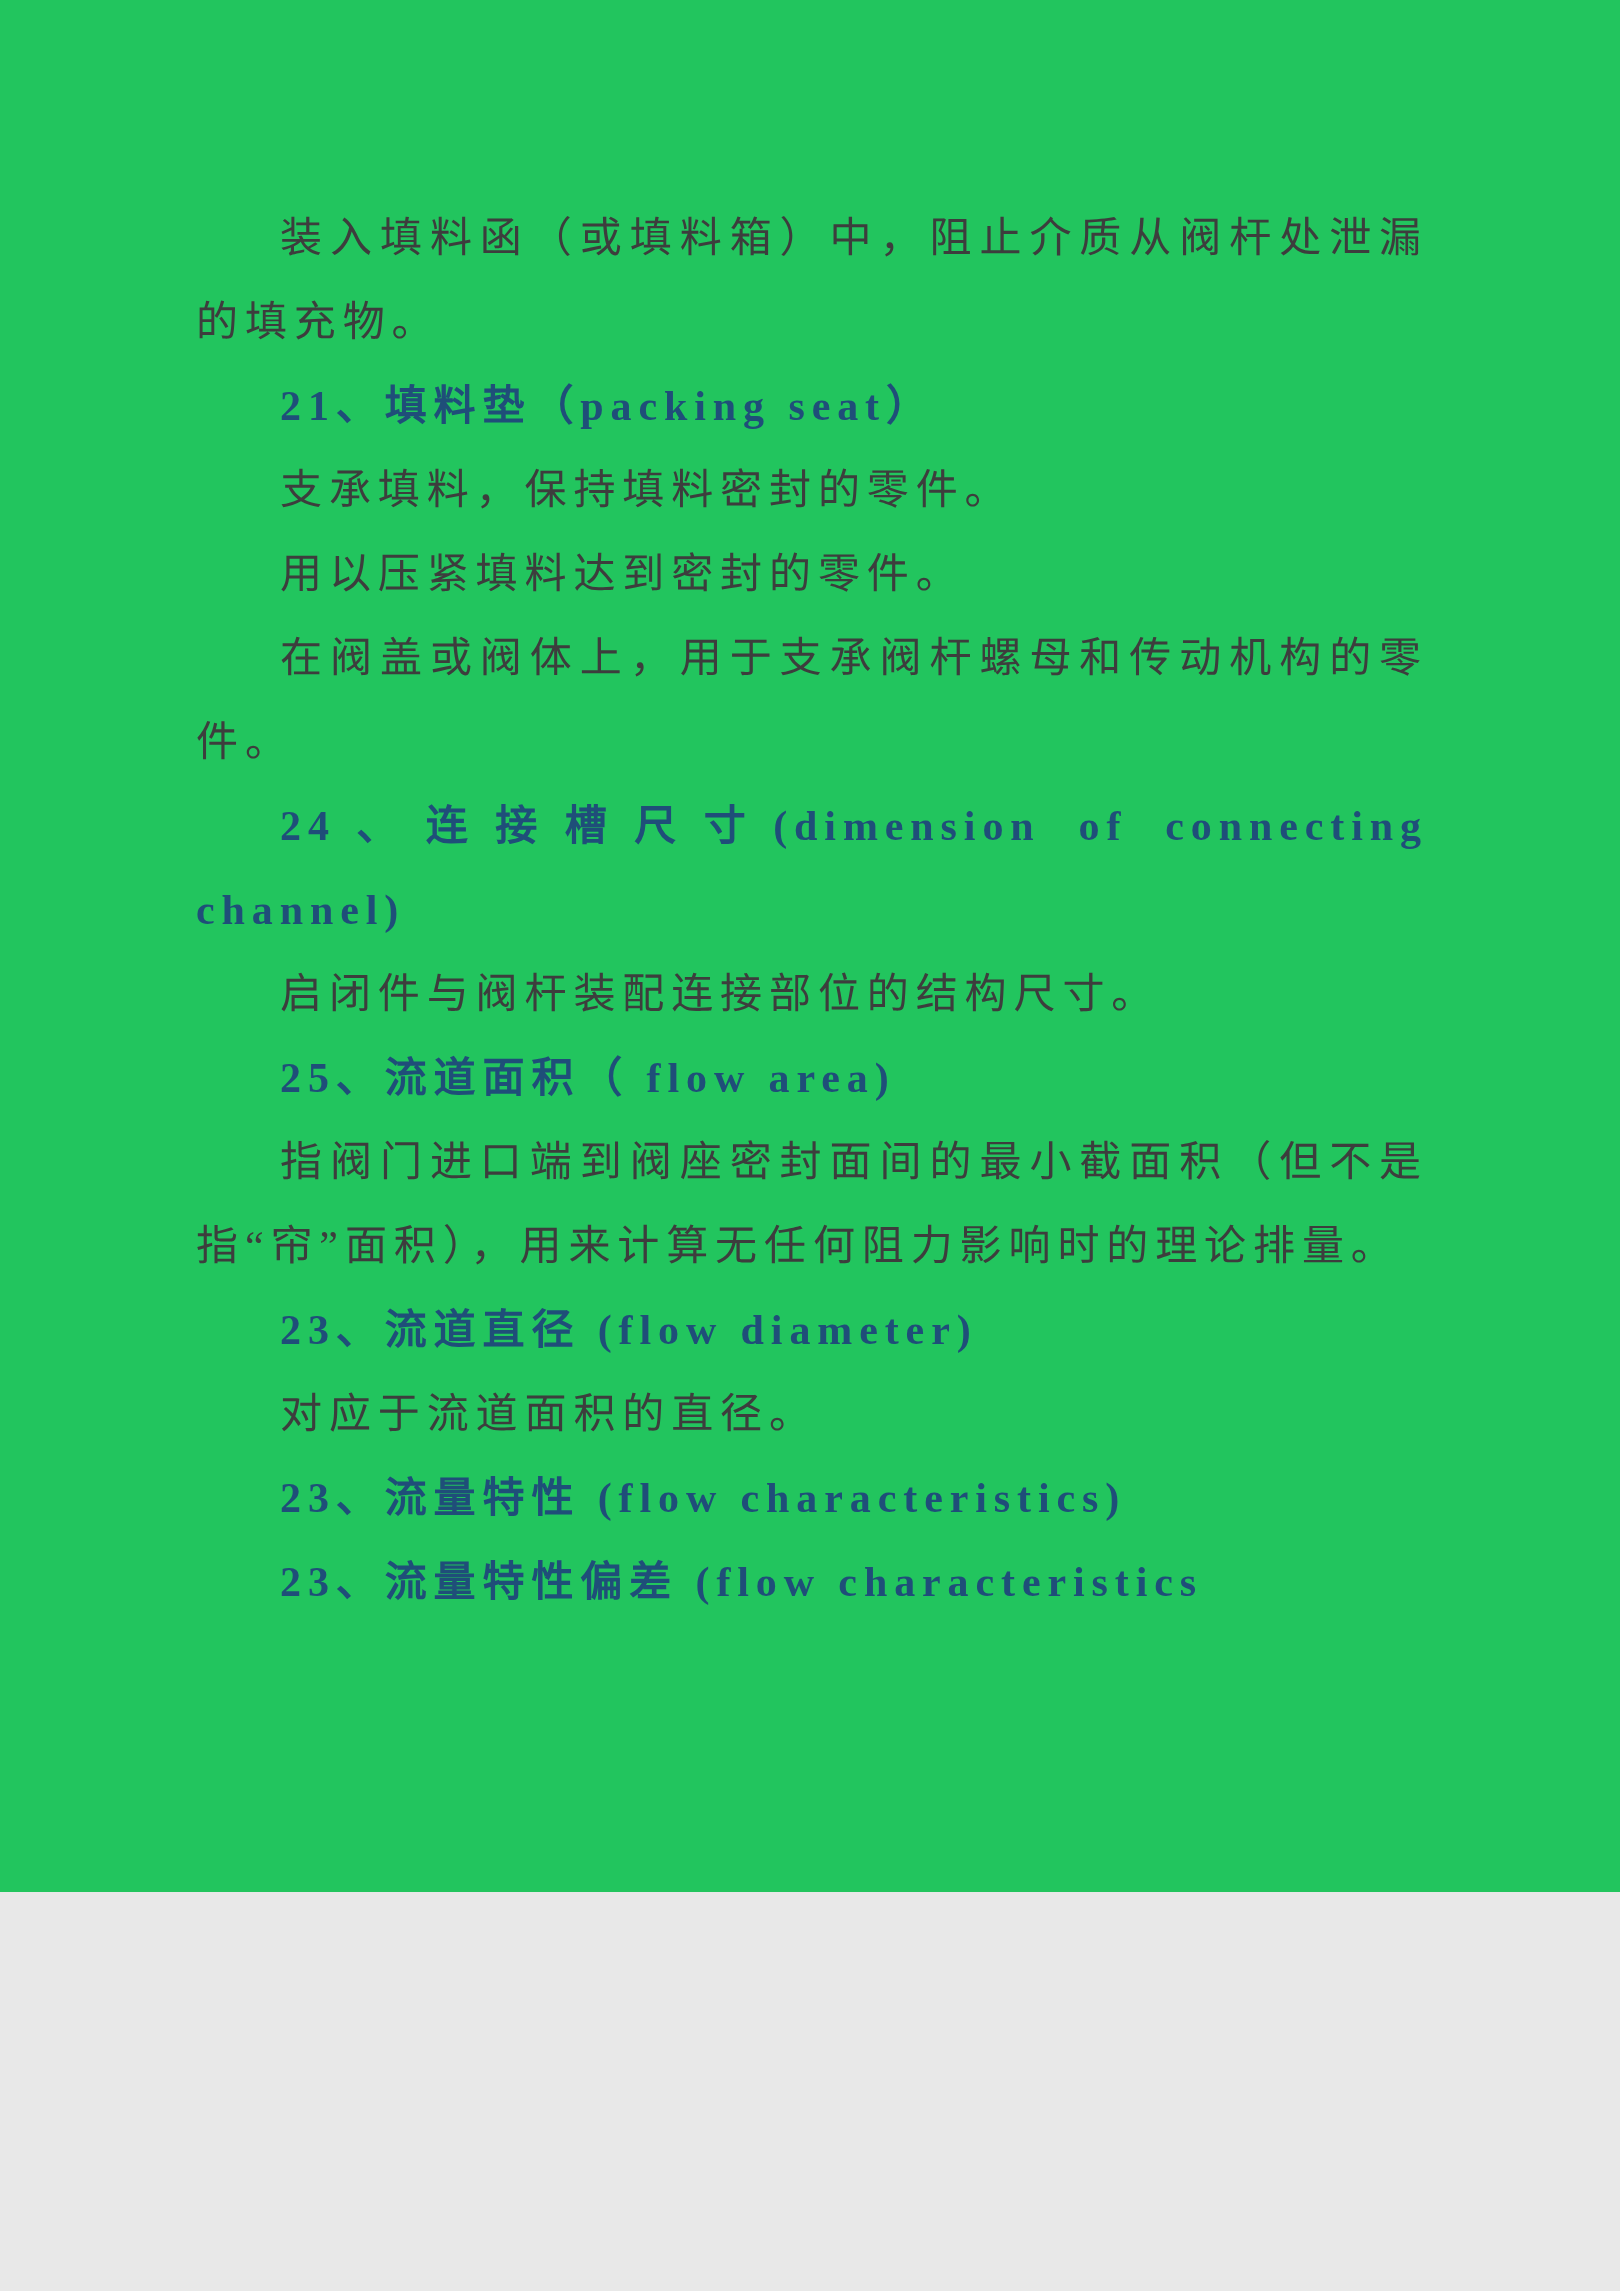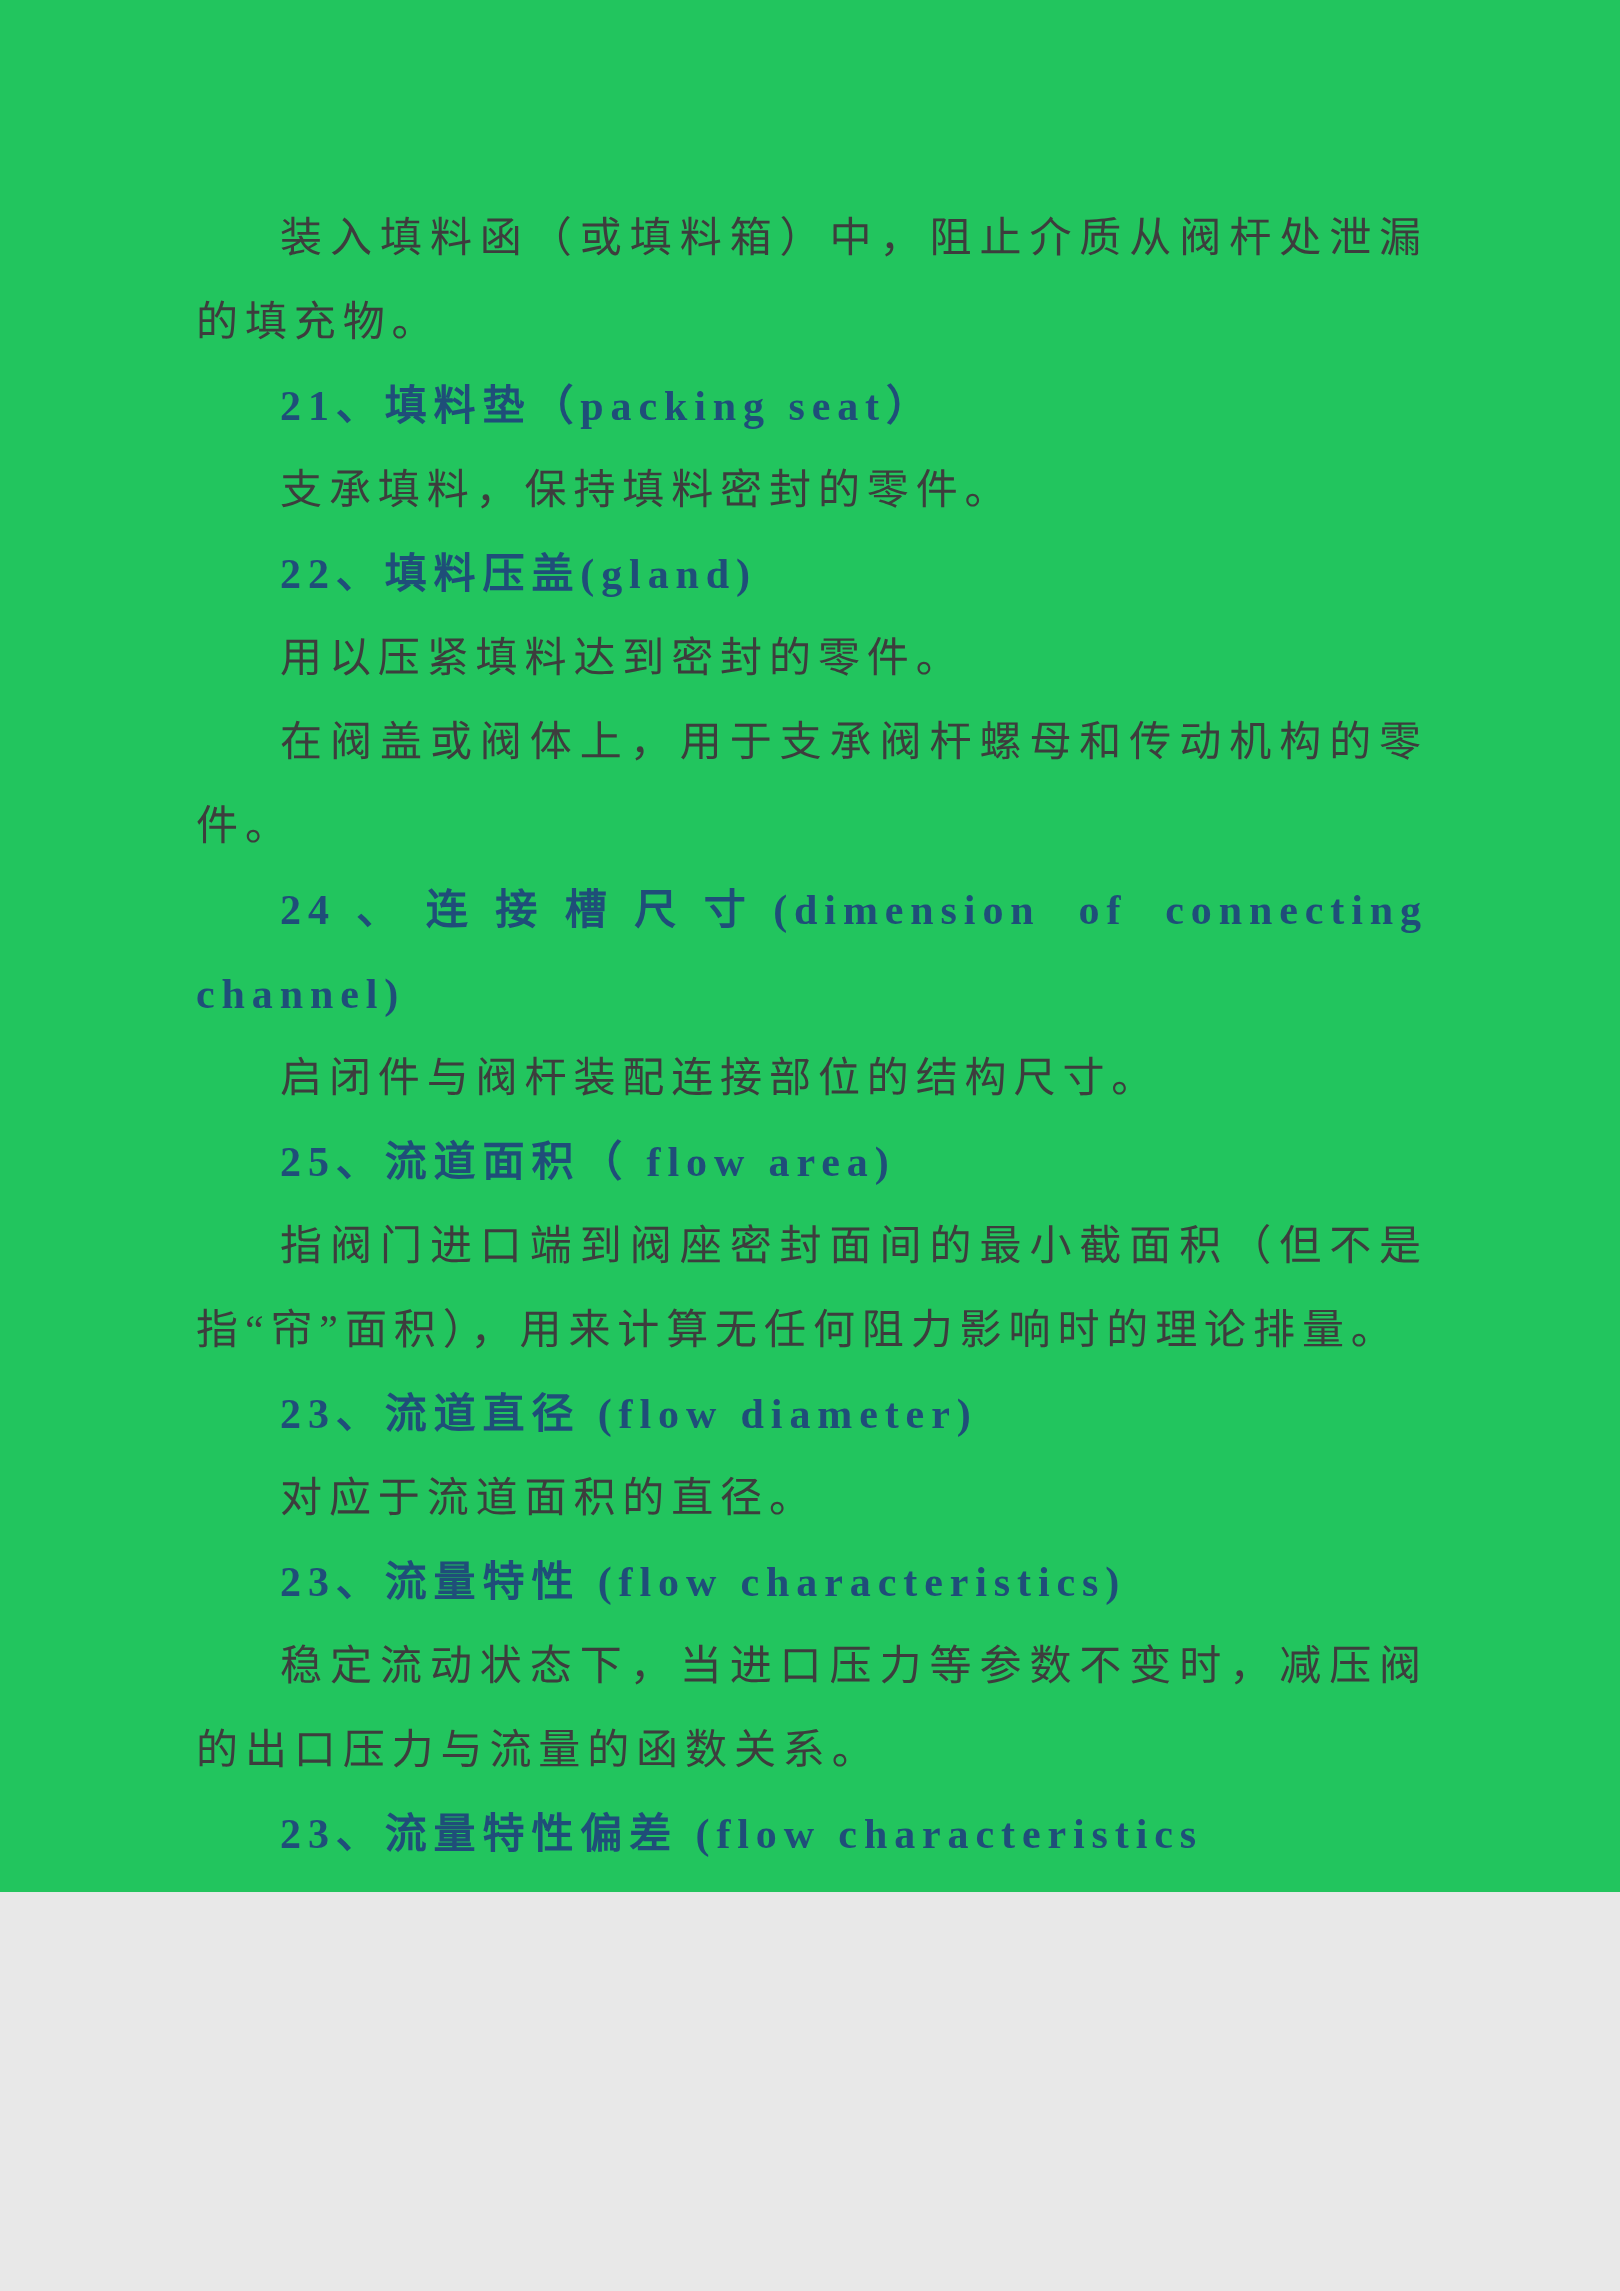--- a/index.html
+++ b/index.html
@@ -37,26 +37,24 @@
     font-weight: bold;
   }
 </style>
 </head>
 <body>
 
 <div class="page">
   <p class="body">装入填料函（或填料箱）中，阻止介质从阀杆处泄漏的填充物。</p>
   <p class="heading">21、填料垫（packing seat）</p>
   <p class="body">支承填料，保持填料密封的零件。</p>
-  <p class="heading">22、填料压盖(gland)</p>
   <p class="body">用以压紧填料达到密封的零件。</p>
   <p class="body">在阀盖或阀体上，用于支承阀杆螺母和传动机构的零件。</p>
   <p class="heading">24、连接槽尺寸(dimension of connecting channel)</p>
   <p class="body">启闭件与阀杆装配连接部位的结构尺寸。</p>
   <p class="heading">25、流道面积（ flow area)</p>
   <p class="body">指阀门进口端到阀座密封面间的最小截面积（但不是指“帘”面积），用来计算无任何阻力影响时的理论排量。</p>
   <p class="heading">23、流道直径 (flow diameter)</p>
   <p class="body">对应于流道面积的直径。</p>
   <p class="heading">23、流量特性 (flow characteristics)</p>
-  <p class="body">稳定流动状态下，当进口压力等参数不变时，减压阀的出口压力与流量的函数关系。</p>
   <p class="heading">23、流量特性偏差 (flow characteristics</p>
 </div>
 
 
 </body></html>

